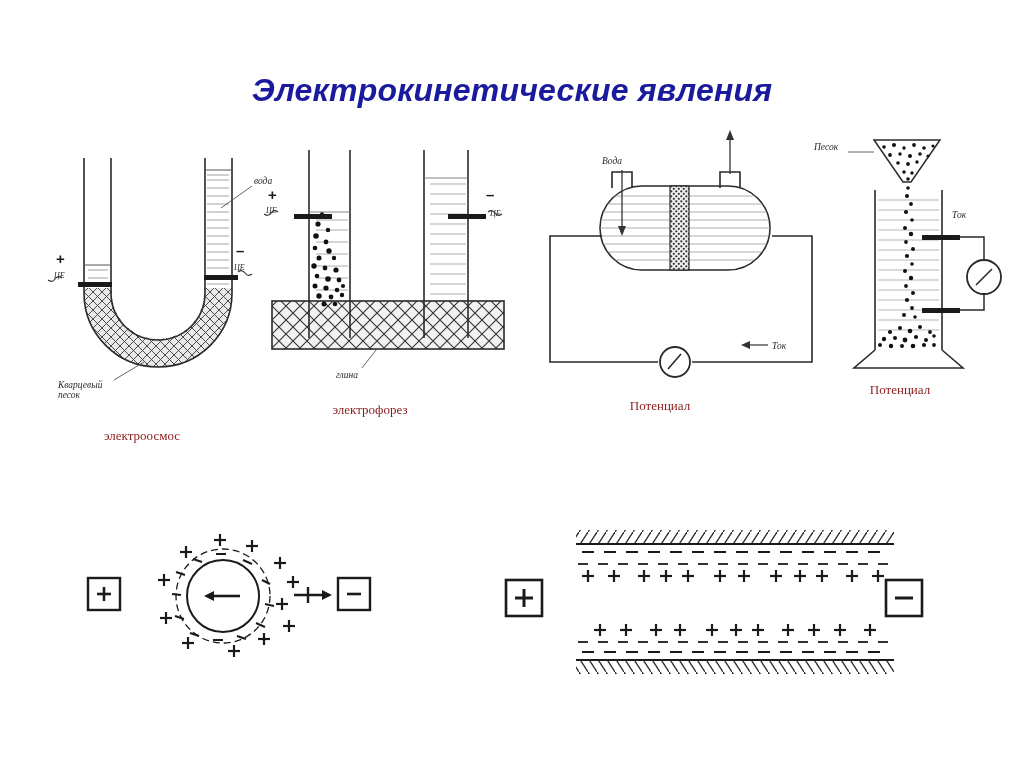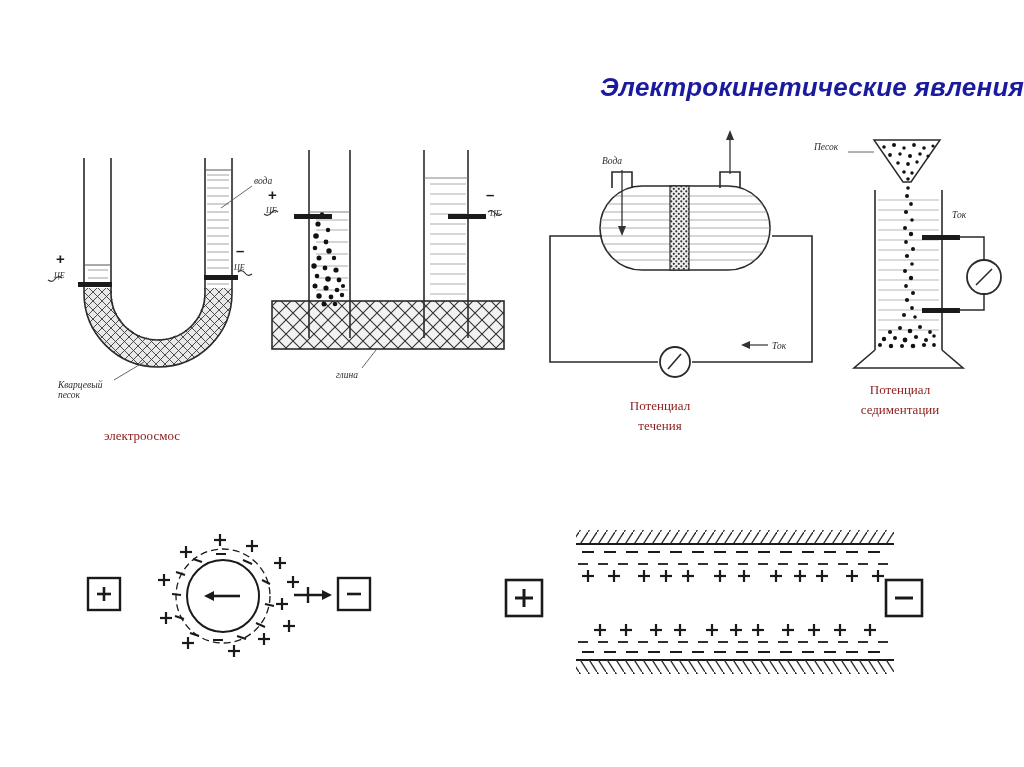--- a/index.html
+++ b/index.html
@@ -20,22 +20,22 @@
     width: 1024px;
     height: 767px;
     background: #ffffff;
   }
   
   #slide-title {
     position: absolute;
     left: 0;
     top: 72px;
     width: 1024px;
-    text-align: right;
-    font-size: 26px;
+    text-align: center;
+    font-size: 32px;
     font-weight: bold;
     font-style: italic;
     color: #1a1a9e;
     letter-spacing: 0.2px;
     white-space: nowrap;
   }
   
   .caption {
     position: absolute;
     color: #8B1A1A;
@@ -437,27 +437,26 @@
       </g>
       <g>
         <circle cx="172" cy="149" r="17" fill="#ffffff" stroke="#2a2a2a" stroke-width="1.8"></circle>
         <line x1="164" y1="157" x2="180" y2="141" stroke="#2a2a2a" stroke-width="1.6"></line>
       </g>
       <text class="hw" x="140" y="90" font-size="10">Ток</text>
     </svg>
   </div>
 
   <div class="caption" id="caption-electroosmosis">электроосмос</div>
+  <div class="caption" id="caption-electrophoresis">электрофорез</div>
   <div class="caption" id="caption-streaming">
     <div>Потенциал</div>
-    <div>течения</div>
   </div>
   <div class="caption" id="caption-sedimentation">
     <div>Потенциал</div>
-    <div>седиментации</div>
   </div>
 
   <div class="figure" id="fig-particle-dl">
     <svg width="300" height="185" viewBox="0 0 300 185">
 
       <g>
         <rect x="8" y="60" width="32" height="32" fill="#ffffff" stroke="#1a1a1a" stroke-width="2.4"></rect>
         <line x1="17" y1="76" x2="31" y2="76" stroke="#1a1a1a" stroke-width="2.6"></line>
         <line x1="24" y1="69" x2="24" y2="83" stroke="#1a1a1a" stroke-width="2.6"></line>
       </g>

